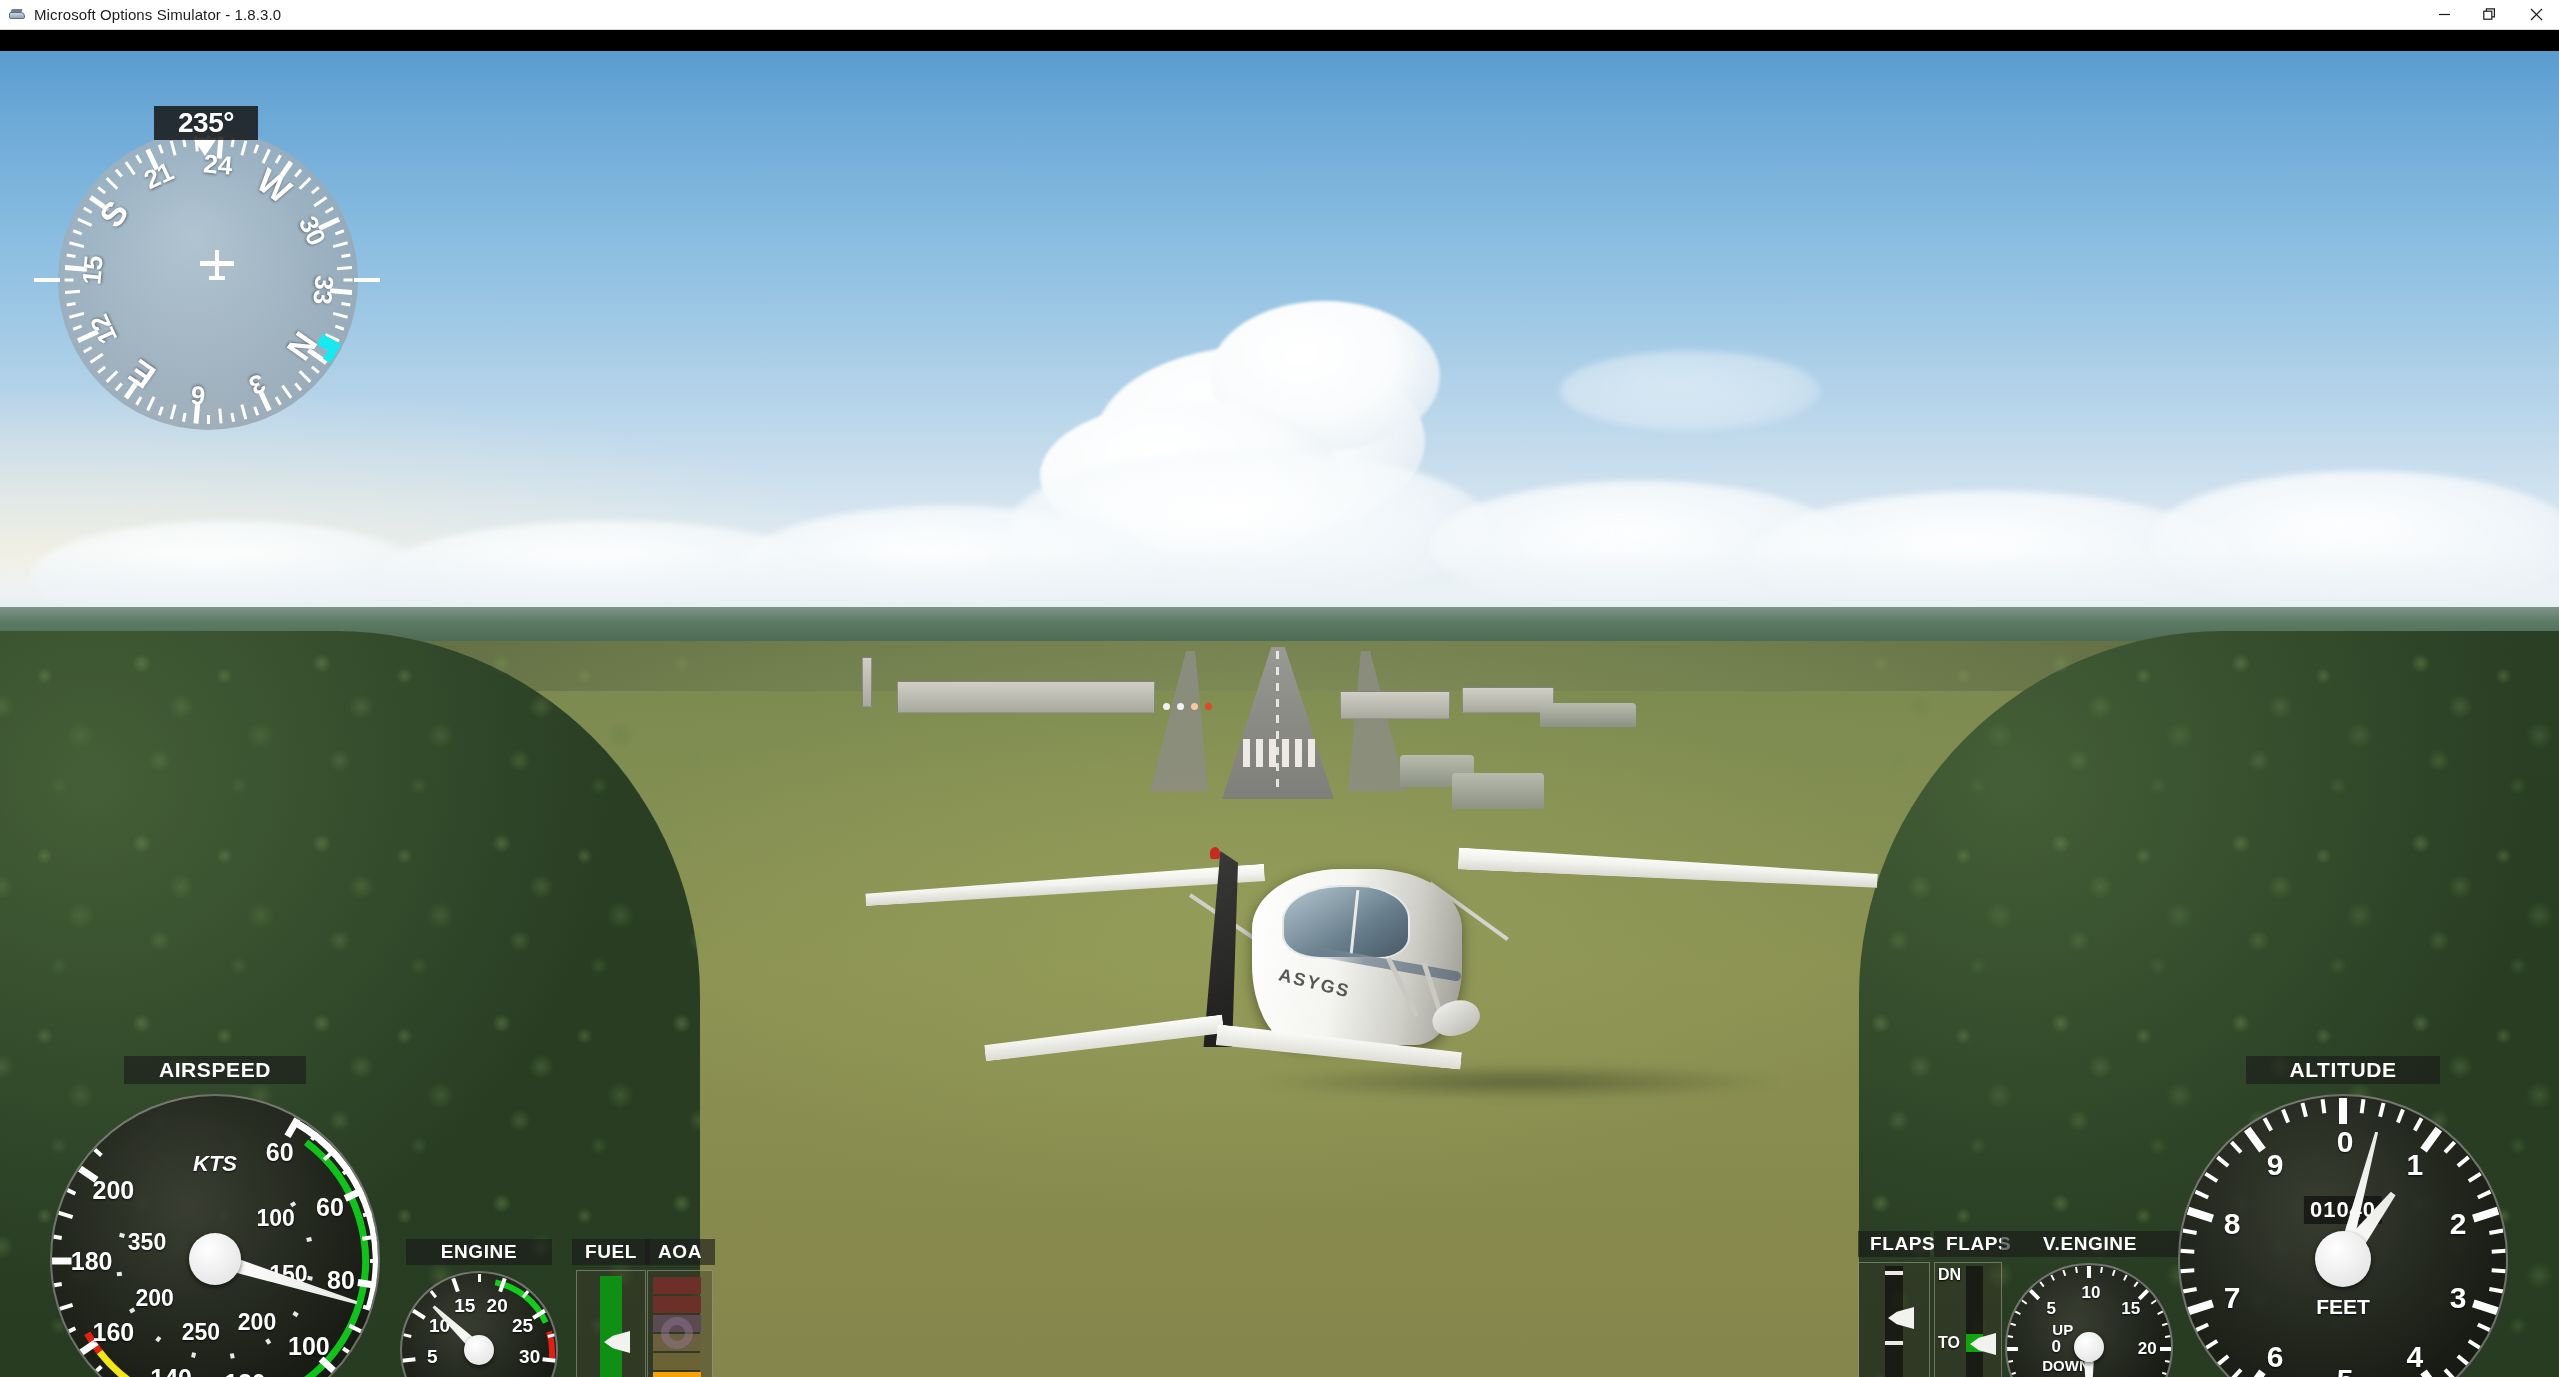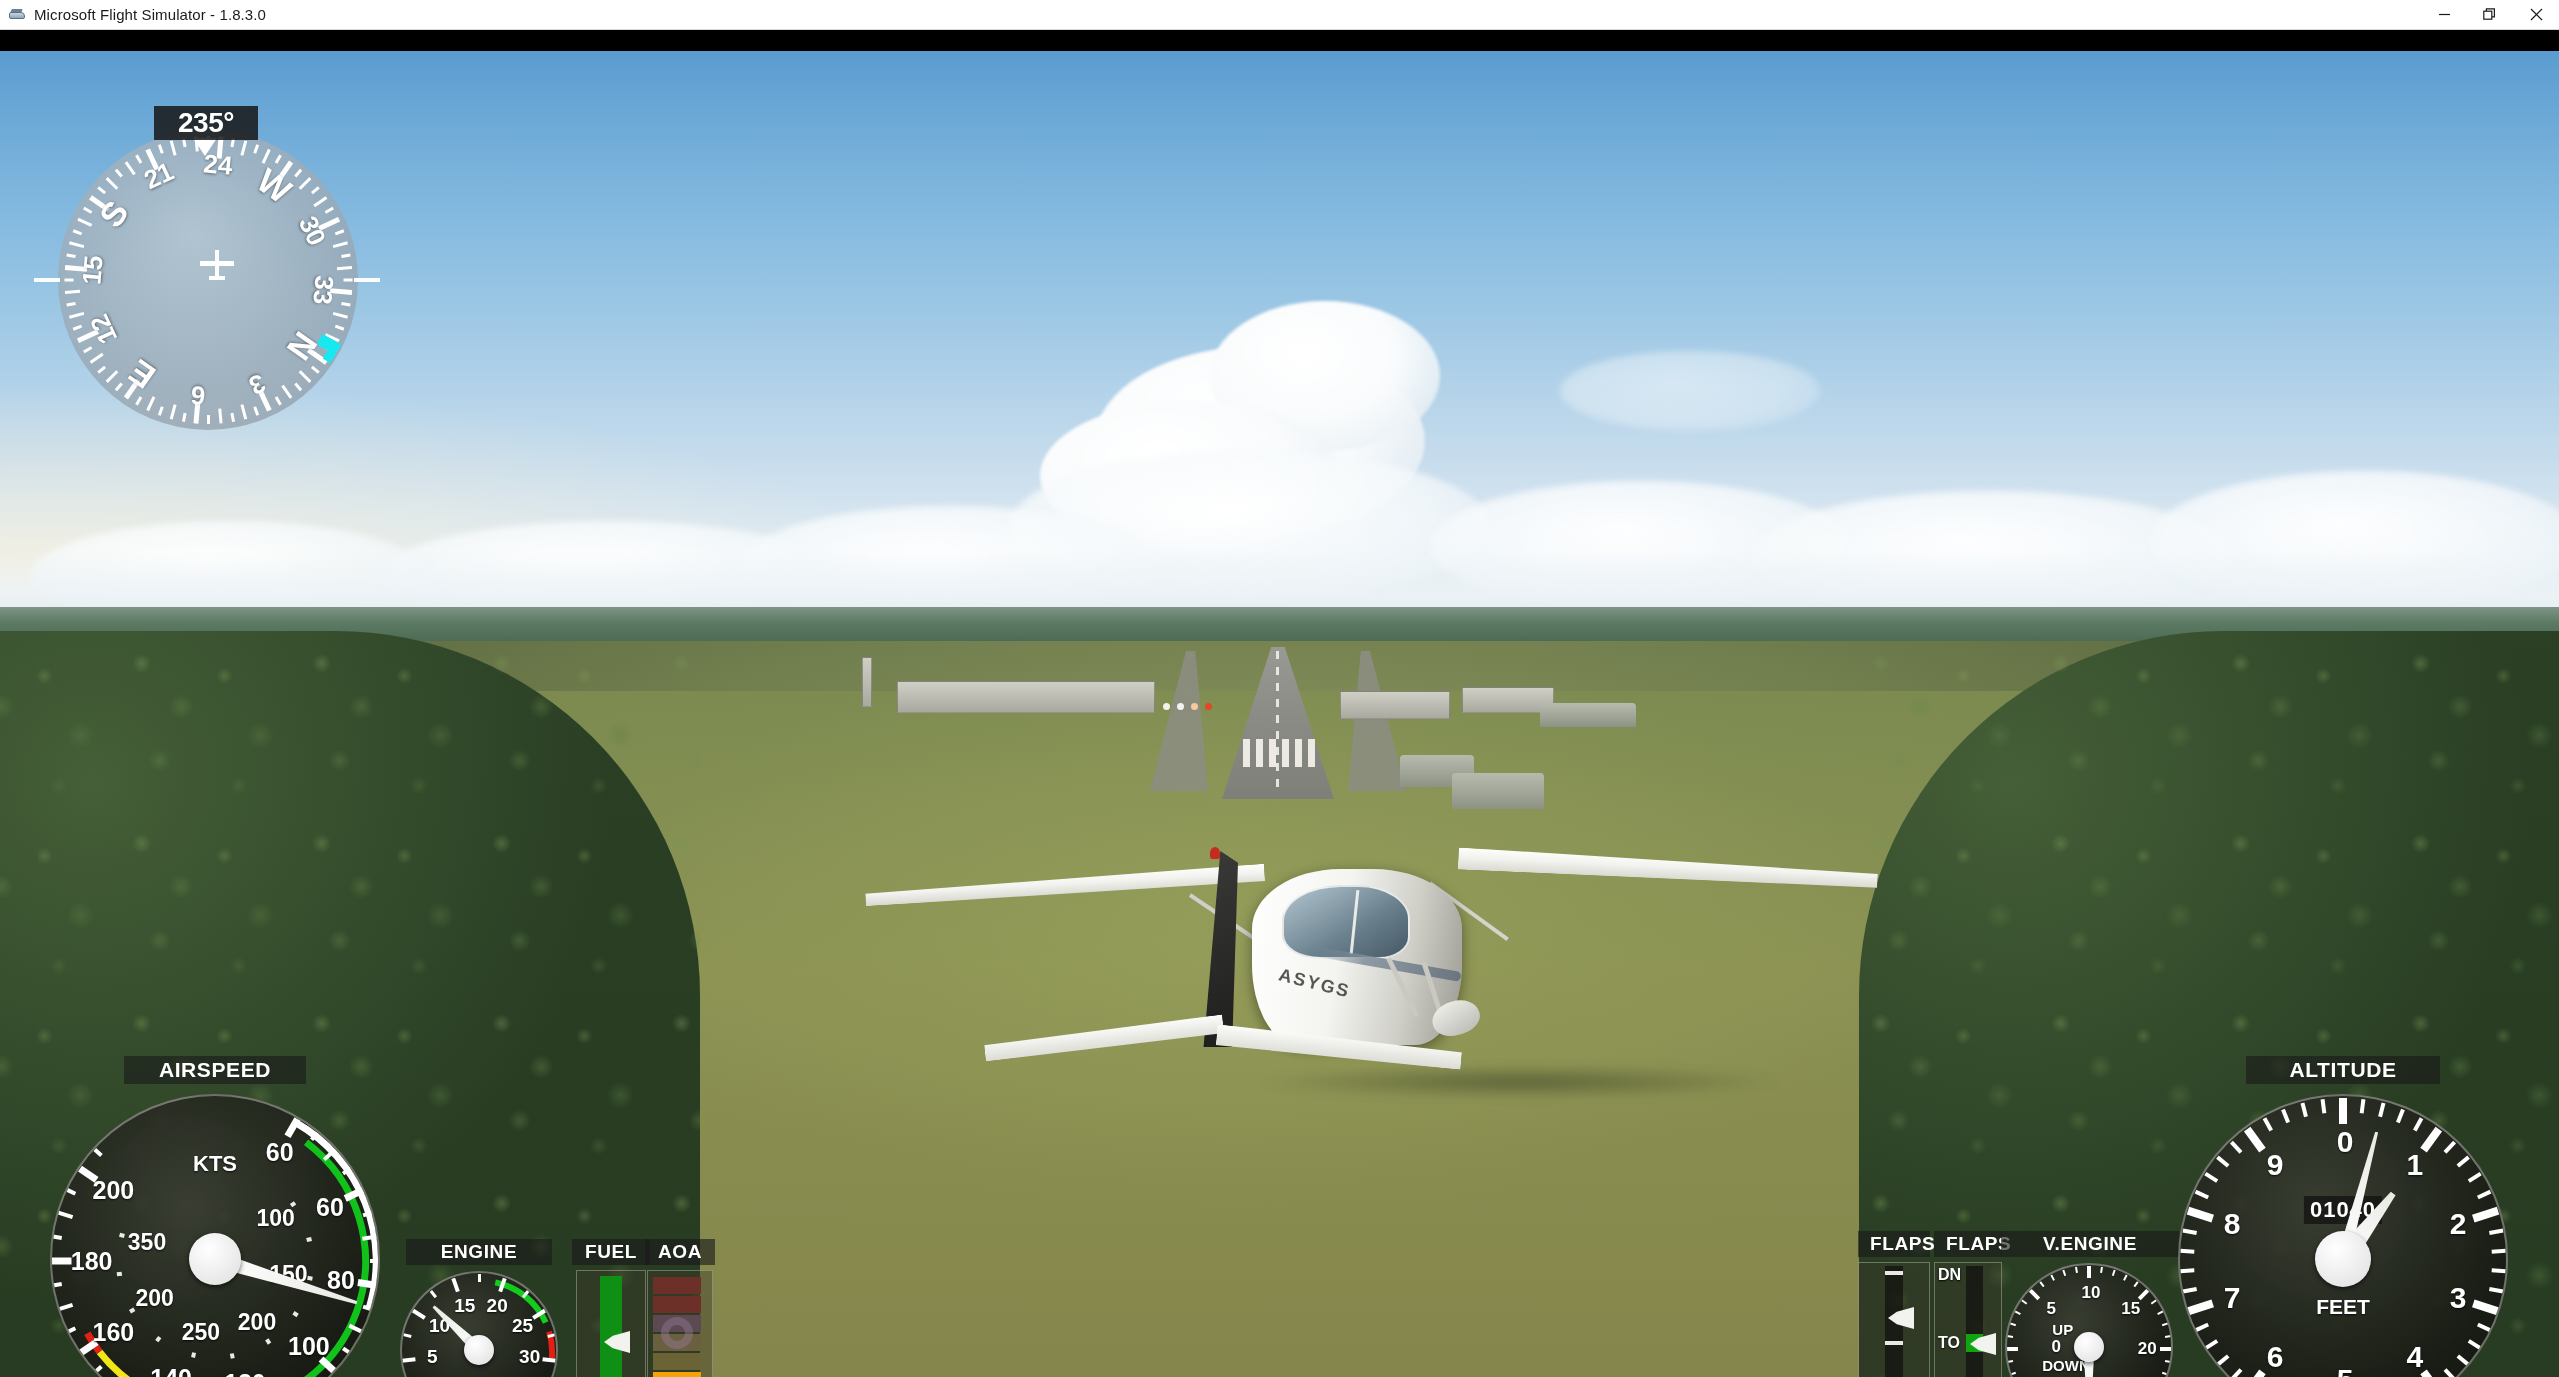--- a/index.html
+++ b/index.html
@@ -338,21 +338,21 @@
 </head>
 <body>
 
 <div id="app">
 
   <div id="titlebar">
     <div class="tb-icon">
       <div class="plane-wing"></div>
       <div class="plane-body"></div>
     </div>
-    <div class="tb-title">Microsoft Flight Simulator - 1.8.3.0</div>
+    <div class="tb-title">Microsoft Options Simulator - 1.8.3.0</div>
     <div class="tb-spacer"></div>
     <div class="winbtn">
       <svg width="13" height="13" viewBox="0 0 13 13">
           <line x1="1" y1="6.5" x2="12" y2="6.5" stroke="#1b1b1b" stroke-width="1.2"></line>
         </svg>
     </div>
     <div class="winbtn">
       <svg width="14" height="14" viewBox="0 0 14 14">
         <rect x="0.8" y="3.2" width="8" height="8" fill="none" stroke="#1b1b1b" stroke-width="1.2"></rect>
         <polyline points="3.4,3.2 3.4,0.8 11.4,0.8 11.4,8.8 9,8.8" fill="none" stroke="#1b1b1b" stroke-width="1.2"></polyline>
@@ -686,21 +686,21 @@
       <div id="heading-pointer"></div>
       <div id="heading-box">
         <span>235</span>
           <span>°</span>
       </div>
     </div>
 
     <div id="airspeed">
       <div class="hud-label" style="position:absolute; left:74px; top:0; width:182px;">AIRSPEED</div>
       <div class="dial gauge-round">
-        <div class="gnum" style="left:50%; top:21%; font-size:22px;">KTS</div>
+        <div class="gnum" style="left:50%; top:21%; font-size:22px;font-style:italic;">KTS</div>
       <svg class="arcs" width="330" height="330" style="position:absolute;left:0;top:0;pointer-events:none;">
             <path d="M 254.07355136115518 46.180168120335864 A 148.5 148.5 0 0 1 158.33757269294858 313.3504703813852" stroke="#11c21b" stroke-width="7" fill="none"></path>
             <path d="M 158.33757269294858 313.3504703813852 A 148.5 148.5 0 0 1 47.52595135353336 255.84105841857848" stroke="#f2e616" stroke-width="7" fill="none"></path>
             <path d="M 47.52595135353336 255.84105841857848 A 148.5 148.5 0 0 1 35.29888220835625 237.31784042404857" stroke="#e02114" stroke-width="7" fill="none"></path>
             <path d="M 244.6125 27.107105082422777 A 159.225 159.225 0 0 1 317.1510800012983 211.93239264557621" stroke="#ffffff" stroke-width="7" fill="none"></path>
           </svg>
           <div class="tick" style="width:7px; margin-left:-3.5px; height:165px; transform:rotate(30deg); transform-origin:50% 165px;">
             <i style="width:7px; height:20px; margin-top:0.8250000000000007px; background:#fff;"></i>
           </div>
           <div class="tick" style="width:4px; margin-left:-2px; height:165px; transform:rotate(38.57142857142857deg); transform-origin:50% 165px;">

